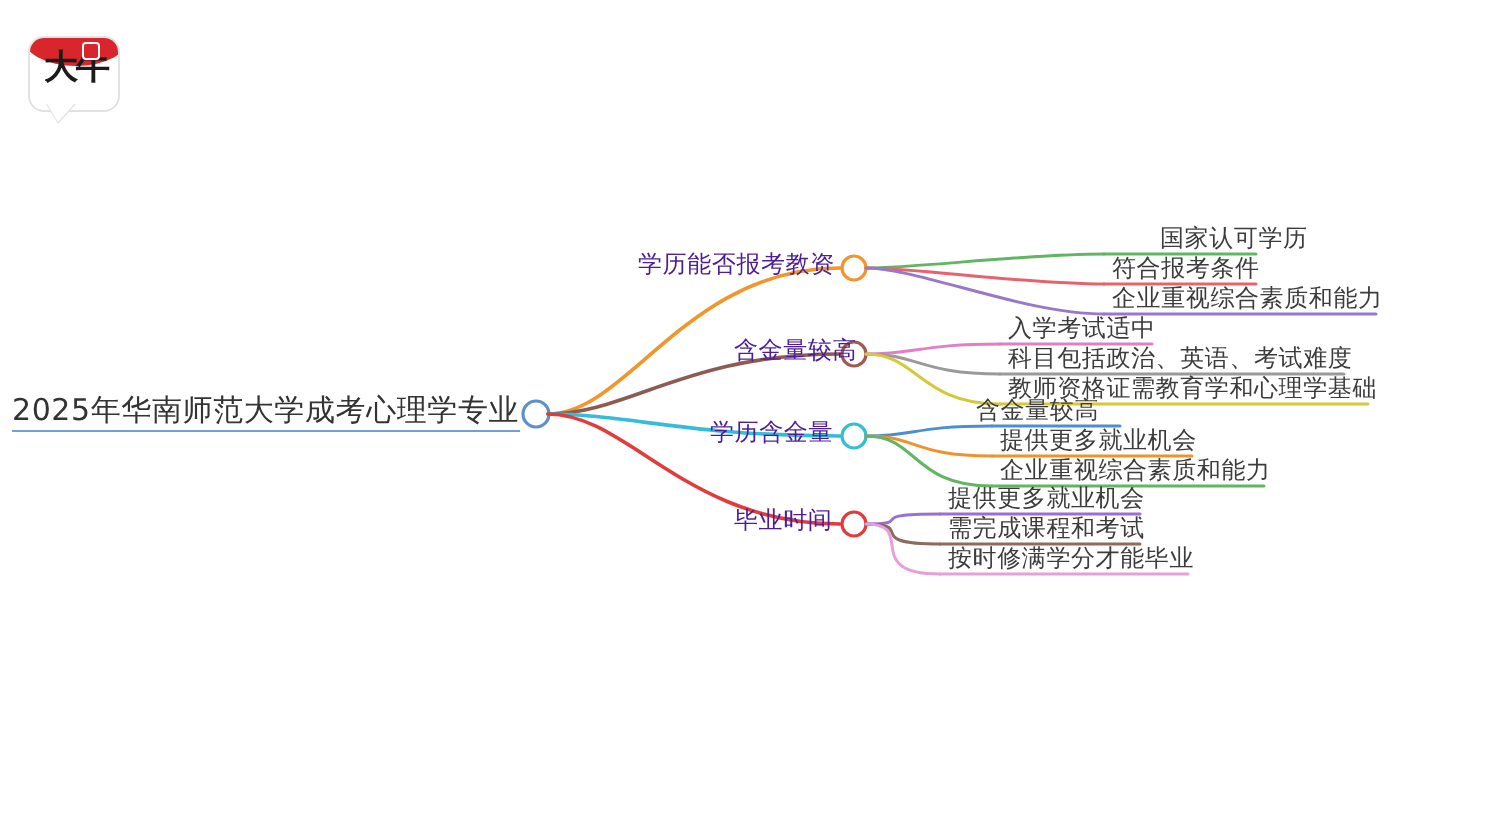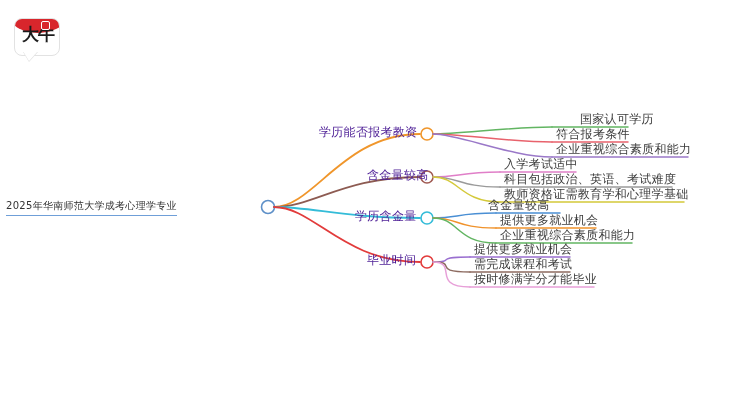--- a/index.html
+++ b/index.html
@@ -79,21 +79,21 @@
 
   .node-text {
     position:absolute;
     font-size:12px;
     color:#3a3a3a;
     white-space:nowrap;
     line-height:15px;
     letter-spacing:0.3px;
   }
   .root-text {
-    font-size:10px;
+    font-size:15px;
     color:#333;
     left:6px;
     top:127px;
   }
   .branch-text {
     font-size:12px;
     color:#4c1d95;
   }
   .leaf-text {
     font-size:12px;

